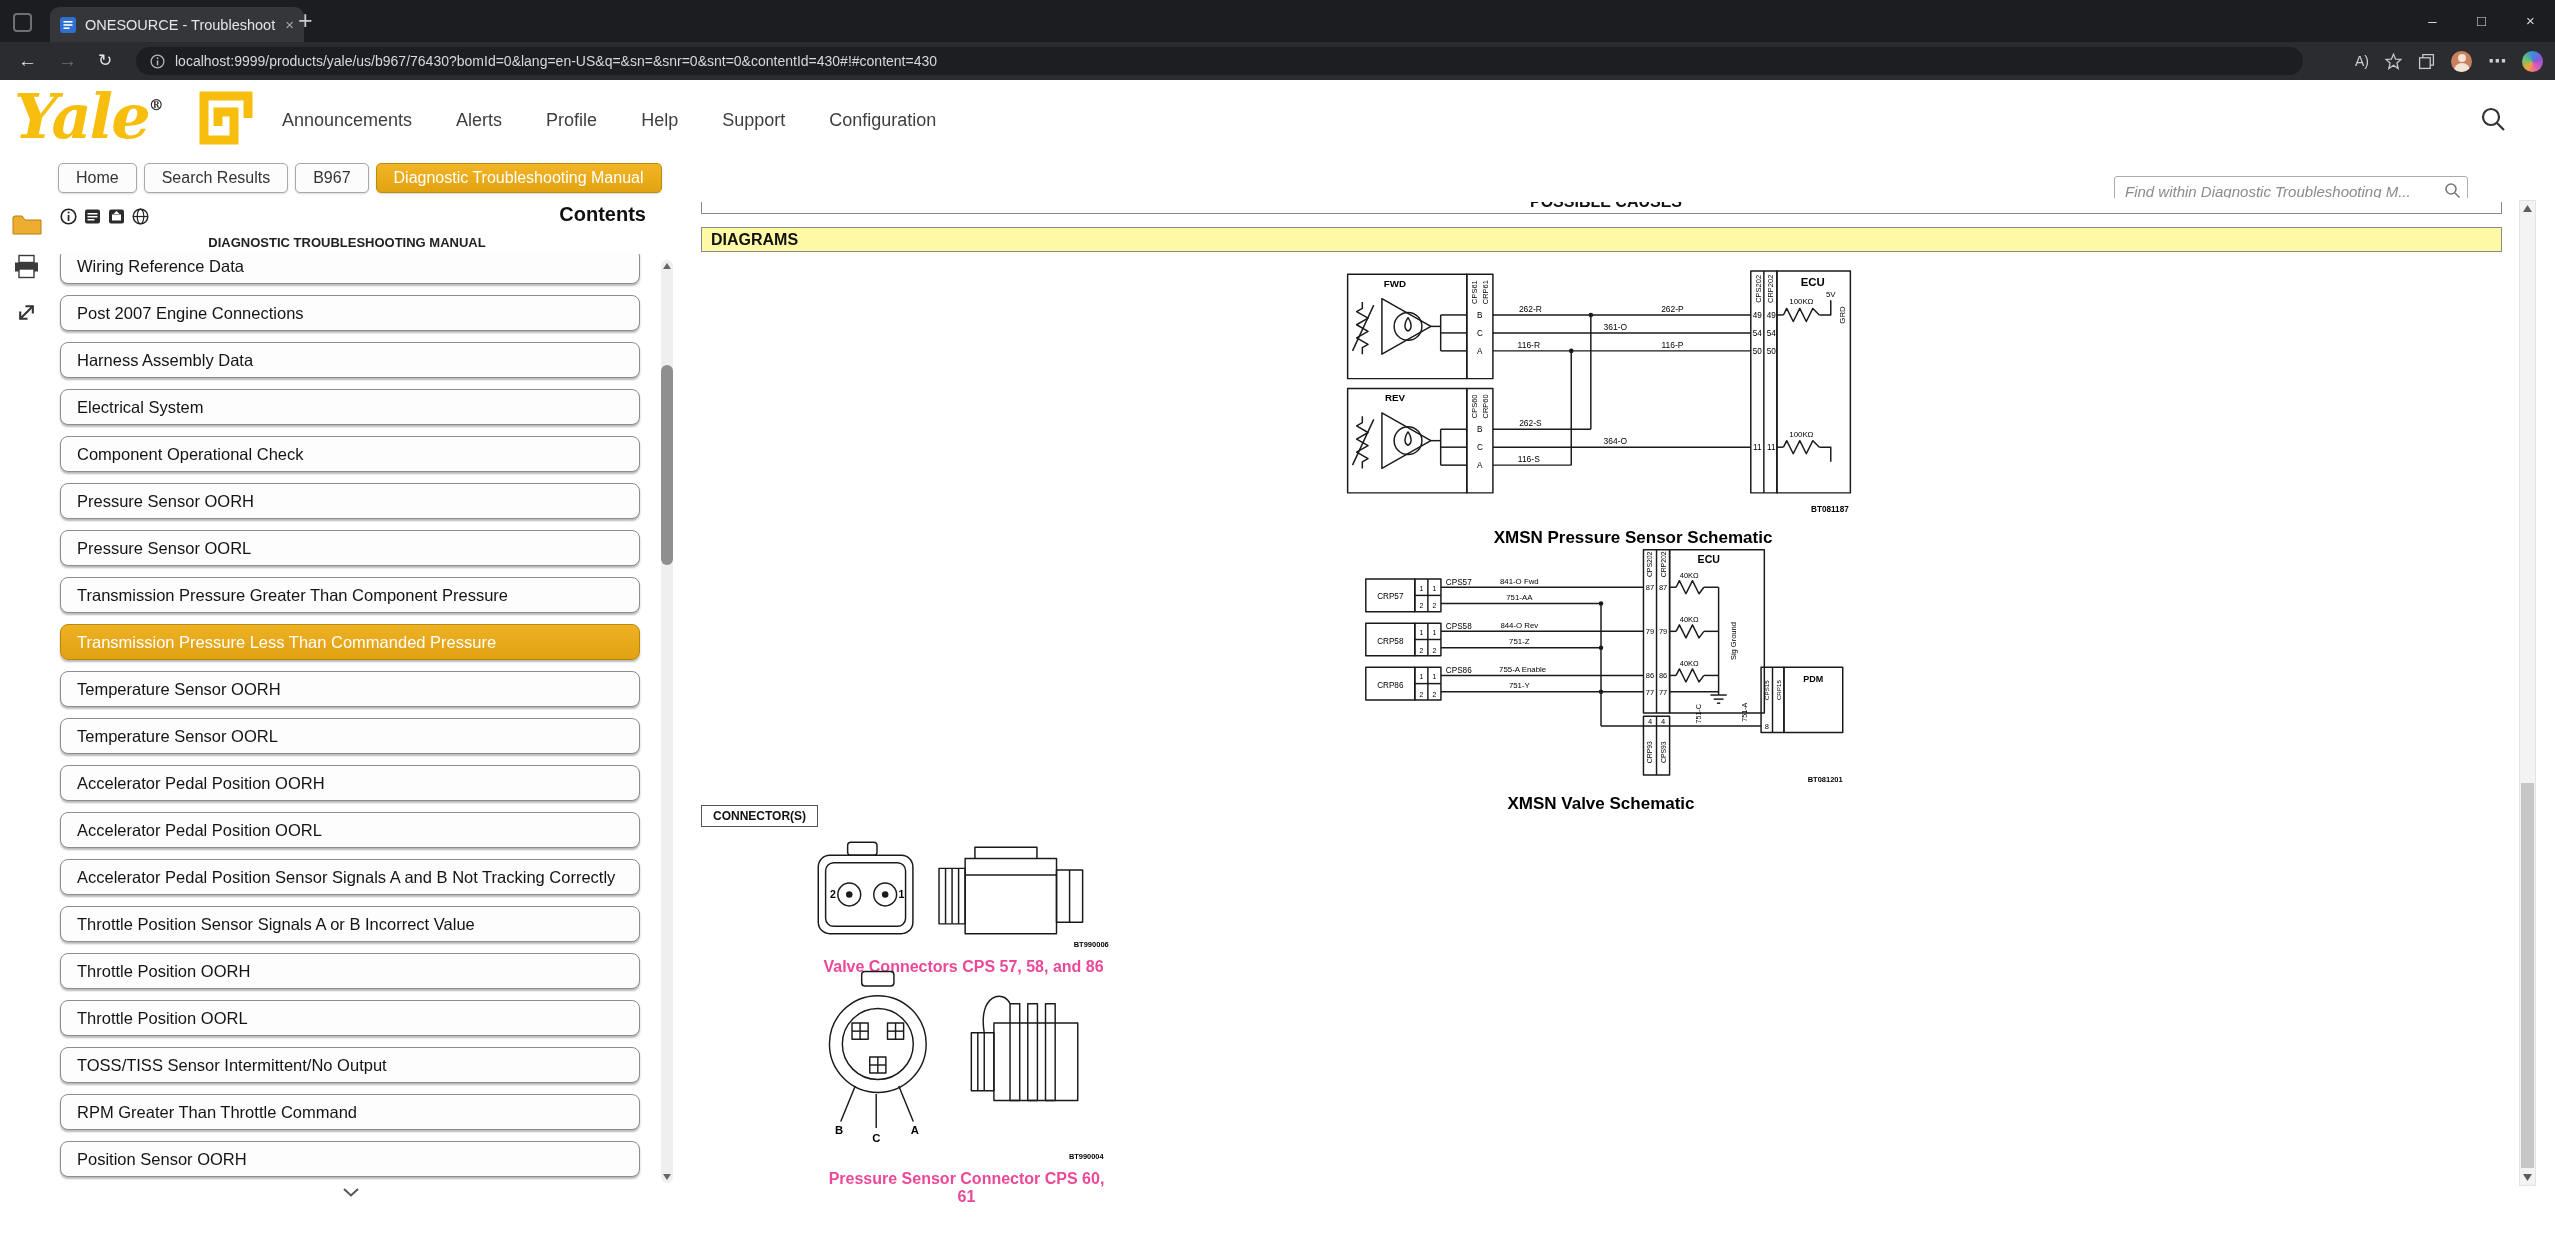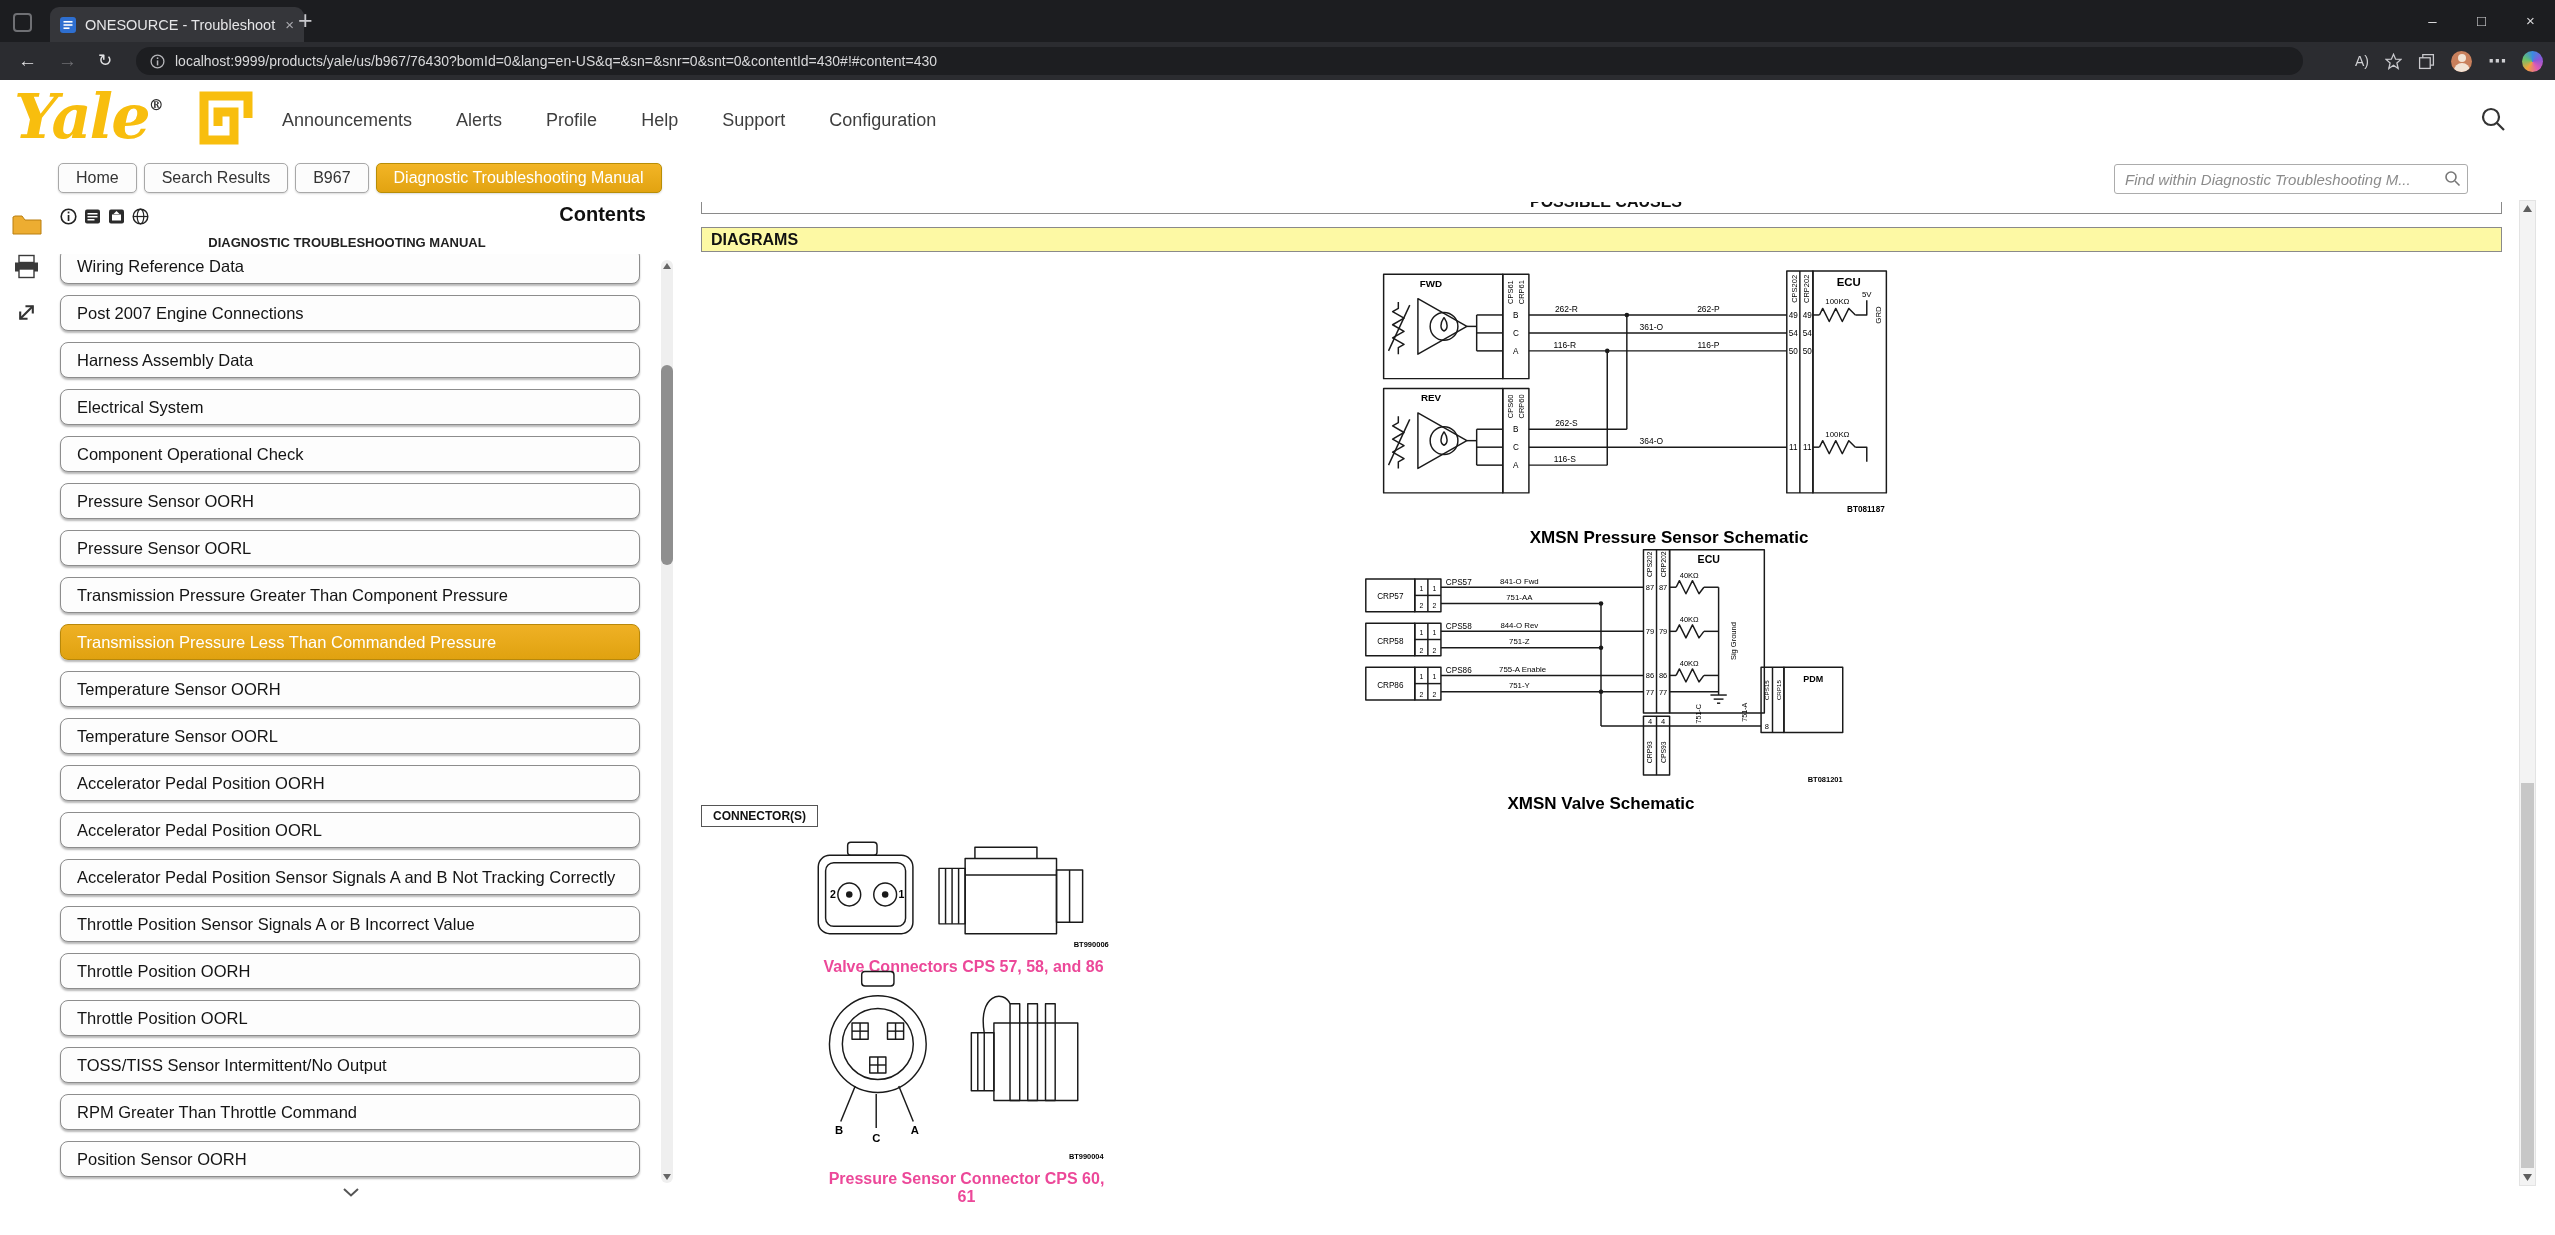--- a/index.html
+++ b/index.html
@@ -34,21 +34,21 @@
   .logo-glyph{position:absolute;left:196px;top:8px;}
   .main-nav{position:absolute;left:282px;top:0;height:80px;display:flex;align-items:center;gap:44px;}
   .nav-link{font-size:18px;color:#3E3E3E;white-space:nowrap;}
   .hdr-search{position:absolute;right:48px;top:25px;}
   
   .crumb-row{position:absolute;top:160px;left:0;right:0;height:38px;background:#fff;border-bottom:1px solid #E4E4E4;}
   .crumbs{position:absolute;left:58px;top:3px;display:flex;gap:7px;}
   .crumb{height:28px;line-height:28px;padding:0 17px;border:1px solid #A8A8A8;border-radius:5px;background:#FCFCFC;
          font-size:16px;color:#333;box-shadow:0 1px 2px rgba(0,0,0,.15);white-space:nowrap;}
   .crumb.active{background:linear-gradient(#F2B526,#E2A311);border-color:#B88E06;color:#fff;}
-  .find-box{position:absolute;right:87px;top:4px;width:352px;height:28px;border:1px solid #ACACAC;border-radius:3px;background:#fff;}
+  .find-box{position:absolute;right:87px;top:16px;width:352px;height:28px;border:1px solid #ACACAC;border-radius:3px;background:#fff;}
   .find-box input{width:100%;height:100%;box-sizing:border-box;border:none;outline:none;background:transparent;
                   padding:0 30px 0 10px;font-size:15px;font-style:italic;color:#555;font-family:inherit;}
   .find-box input::placeholder{color:#8B8B8B;font-style:italic;}
   .find-mag{position:absolute;right:6px;top:5px;}
   
   .workspace{position:absolute;top:198px;left:0;right:0;bottom:0;background:#fff;}
   .edge-tool{position:absolute;}
   
   .sidebar{position:absolute;left:48px;top:0;width:628px;bottom:0;}
   .sb-icons{position:absolute;left:12px;top:10px;display:flex;gap:7px;align-items:center;}
@@ -257,21 +257,21 @@
     <div class="content">
 
       <div class="clip-wrap">
         <div class="section-box">POSSIBLE CAUSES</div>
       </div>
 
       <div class="diagrams-bar">
         <div class="section-box">DIAGRAMS</div>
       </div>
 
-      <div class="fig" style="left:670px;top:68px;width:574px;margin-left:36px;">
+      <div class="fig" style="left:670px;top:68px;width:574px;">
         <svg viewBox="0 0 310 155" width="506" height="253">
           <defs>
             <g id="sensor-sym" class="ln">
               <polyline points="10,22 10,26 6.5,28 13.5,32 6.5,36 13.5,40 6.5,44 13.5,48 10,50 10,54"></polyline>
               <line x1="4" y1="52" x2="17" y2="24"></line>
               <polygon points="22,20 22,54 52,37"></polygon>
               <circle cx="38" cy="37" r="8.5"></circle>
               <path d="M38,31.5 C35.5,35.2 35.5,38.8 38,39.8 C40.5,38.8 40.5,35.2 38,31.5"></path>
               <line x1="52" y1="37" x2="58" y2="37"></line>
               <line x1="58" y1="30" x2="58" y2="52"></line>

